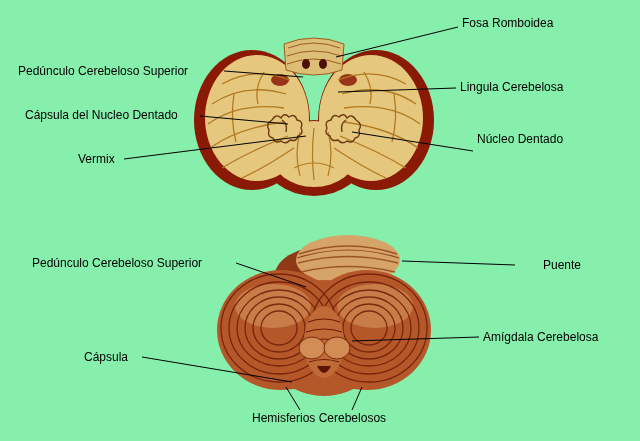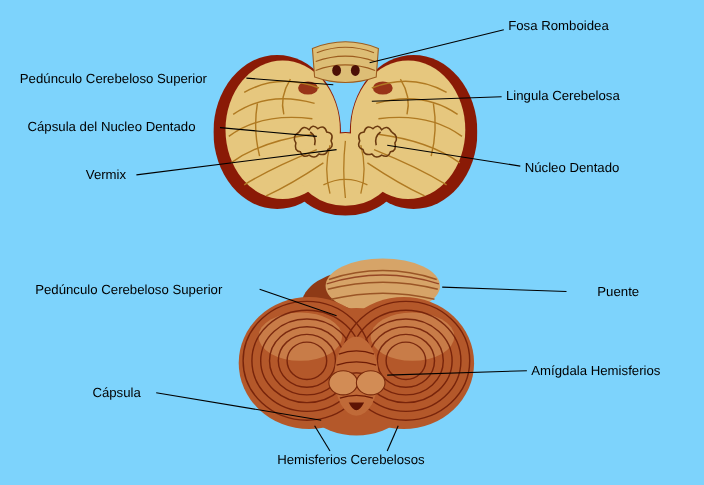--- a/index.html
+++ b/index.html
@@ -1,19 +1,19 @@
 <!DOCTYPE html>
 <html><head>
 <meta charset="utf-8">
 <style>
   html,body { margin:0; padding:0; background:#ffffff; }
   .stage {
     position:relative;
     width:640px; height:441px;
-    background:#7dd3fc;
+    background:#86efac;
     font-family:"Liberation Sans", sans-serif;
     overflow:hidden;
   }
   .label {
     position:absolute;
     font-size:12px;
     line-height:14px;
     color:#000000;
     white-space:nowrap;
   }
@@ -130,22 +130,22 @@
       <line x1="142" y1="357" x2="292" y2="382"></line>
       <line x1="300" y1="410" x2="286" y2="387"></line>
       <line x1="352" y1="410" x2="362" y2="387"></line>
     </g>
   </svg>
 
   <div class="label" style="left:462px; top:16px;">Fosa Romboidea</div>
   <div class="label" style="left:18px;  top:64px;">Pedúnculo Cerebeloso Superior</div>
   <div class="label" style="left:25px;  top:108px;">Cápsula del Nucleo Dentado</div>
   <div class="label" style="left:460px; top:80px;">Lingula Cerebelosa</div>
-  <div class="label" style="left:477px; top:145px;">Núcleo Dentado</div>
+  <div class="label" style="left:477px; top:132px;">Núcleo Dentado</div>
   <div class="label" style="left:78px;  top:152px;">Vermix</div>
 
   <div class="label" style="left:32px;  top:256px;">Pedúnculo Cerebeloso Superior</div>
   <div class="label" style="left:519px; top:258px;margin-left:24px;">Puente</div>
-  <div class="label" style="left:483px; top:330px;">Amígdala Hemisferios</div>
+  <div class="label" style="left:483px; top:330px;">Amígdala Cerebelosa</div>
   <div class="label" style="left:84px;  top:350px;">Cápsula</div>
   <div class="label" style="left:252px; top:411px;">Hemisferios Cerebelosos</div>
 
 </div>
 
 </body></html>

